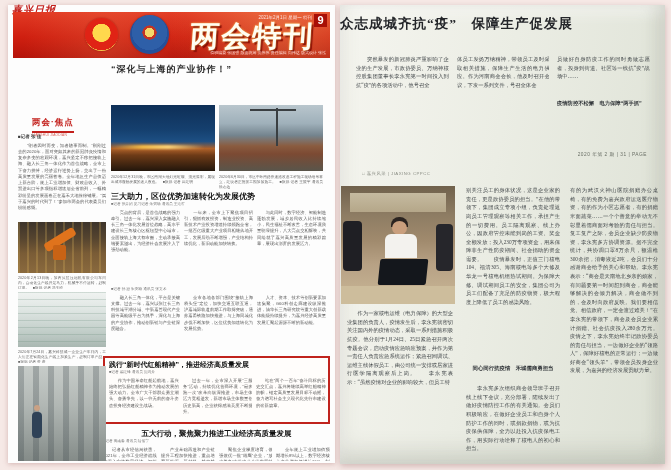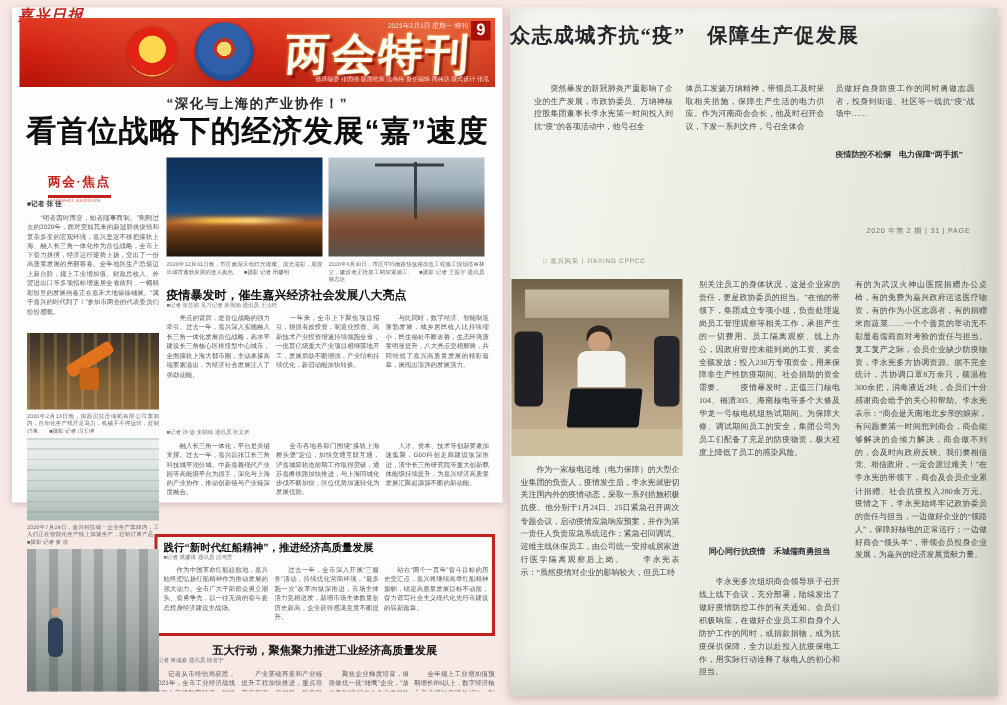--- a/index.html
+++ b/index.html
@@ -2,21 +2,21 @@
 <html><head>
 <meta charset="utf-8">
 <style>
   html,body{margin:0;padding:0;}
   body{width:671px;height:470px;background:#f6e9e6;position:relative;overflow:hidden;
        font-family:"Liberation Sans","DejaVu Sans",sans-serif;}
   .abs{position:absolute;}
   .clip{position:absolute;overflow:hidden;}
   .shrink{transform:scale(.5);transform-origin:0 0;width:200%;text-align:justify;}
   
-  #left-page{position:absolute;left:8px;top:5px;width:327px;height:330px;background:#fdfdfd;
+  #left-page{position:absolute;left:8px;top:5px;width:327px;height:458px;background:#fdfdfd;
              box-shadow:0 1px 5px rgba(150,80,80,.35);}
   .masthead{font-family:"DejaVu Serif","Liberation Serif",serif;font-style:italic;font-weight:bold;
             color:#c3201c;font-size:10px;letter-spacing:1px;}
   .banner{position:absolute;left:5px;top:7px;width:317px;height:46px;
           background:radial-gradient(circle at 85% 25%,rgba(255,225,130,.30),transparent 42%),
                      radial-gradient(circle at 30% 80%,rgba(255,180,120,.18),transparent 38%),
                      linear-gradient(180deg,#e23a24 0%,#cf1f10 55%,#b5140a 100%);}
   .emblem-nat{position:absolute;width:33px;height:33px;border-radius:50%;
           background:radial-gradient(circle at 50% 45%,#ffd84d 0 36%,#e02315 38% 70%,#f3c64a 71% 78%,#c8170b 79% 100%);
           box-shadow:0 0 2px rgba(120,10,5,.6);}
@@ -104,21 +104,20 @@
     <div class="clip" style="right:18px;top:2px;width:90px;height:8px;">
       <div class="shrink dateline" style="text-align:right;">2021年2月1日 星期一 特刊</div>
     </div>
     <div class="pagenum">9</div>
     <div class="clip" style="right:4px;bottom:1px;width:140px;height:7px;">
       <div class="shrink bannernote" style="text-align:right;">值班编委 张国强  版面统筹 沈伟伟  责任编辑 周伟达  版式设计 张泓</div>
     </div>
   </div>
 
   <div class="kicker">“深化与上海的产业协作！”</div>
-  <div class="headline">看首位战略下的经济发展“嘉”速度</div>
 
   <div class="abs" style="left:24px;top:106px;">
     <span class="seclabel">两会·焦点</span>
     <div class="seclabel-en">LIANGHUI JIAODIAN</div>
   </div>
 
   <div class="clip" style="left:10px;top:128px;width:88px;height:7px;">
     <div class="shrink by">■记者 张 佳</div>
   </div>
   <div class="clip" style="left:10px;top:137px;width:88px;height:78px;">
@@ -132,21 +131,21 @@
     <div class="crane-mast"></div>
     <div class="crane-arm"></div>
   </div>
   <div class="clip" style="left:103px;top:169px;width:104px;height:15px;">
     <div class="shrink cap">2020年12月31日晚，市区南湖天地灯光璀璨、流光溢彩，展现出城市蓬勃发展的迷人夜色。　■摄影 记者 田建明</div>
   </div>
   <div class="clip" style="left:211px;top:169px;width:104px;height:15px;">
     <div class="shrink cap">2020年6月30日，市区中环南路快速路改造工程施工现场塔吊林立，建设者正抢抓工期加紧施工。　■摄影 记者 王振宇 通讯员 徐志达</div>
   </div>
 
-  <div class="abs subh1" style="left:103px;top:186px;width:215px;">疫情暴发时，催生嘉兴经济社会发展八大亮点</div>
+  <div class="abs subh1" style="left:103px;top:186px;width:215px;">三大助力，区位优势加速转化为发展优势</div>
   <div class="clip" style="left:103px;top:196px;width:160px;height:6px;">
     <div class="shrink sby">■记者 张芬娟 见习记者 朱弼瑜 通讯员 王沁柠</div>
   </div>
   <div class="cols abs" style="left:103px;top:204px;width:215px;height:64px;">
     <div>
         <div class="clip" style="left:0;top:0;width:100%;height:64px;">
           <div class="shrink b1">　　亮点的背后，是首位战略的强力牵引。过去一年，嘉兴深入实施融入长三角一体化发展首位战略，高水平建设长三角核心区枢纽型中心城市，全面接轨上海大都市圈，主动承接高端要素溢出，为经济社会发展注入了强劲动能。</div>
         </div>
       </div>
     <div>

